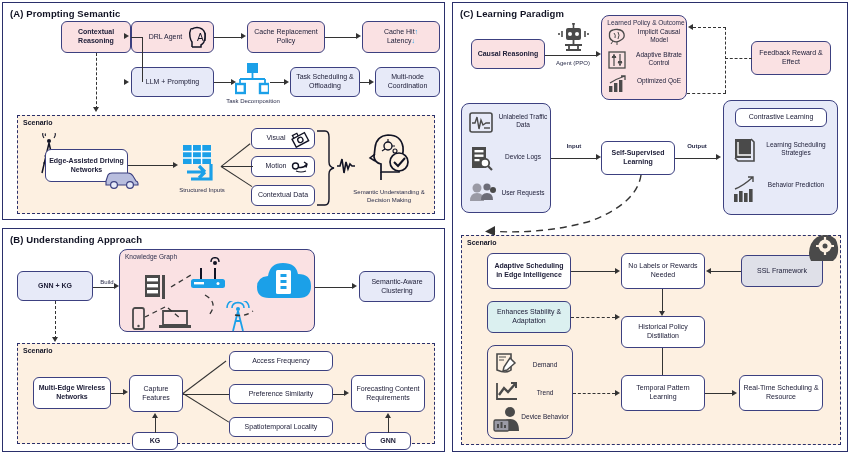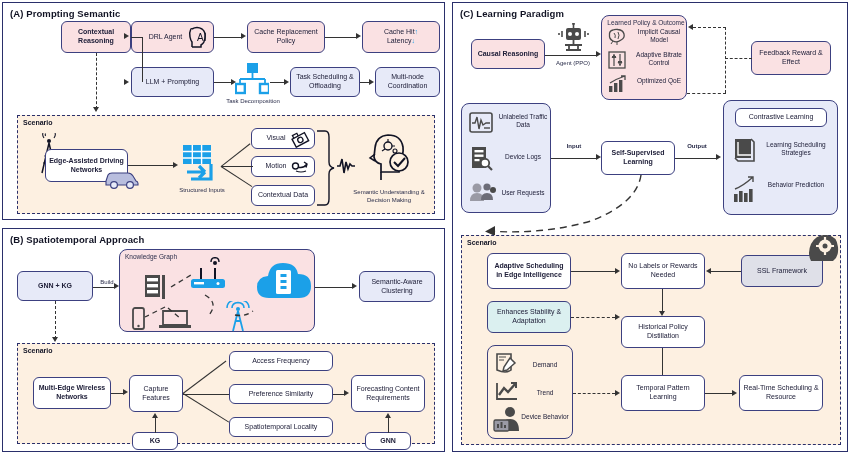--- a/index.html
+++ b/index.html
@@ -244,21 +244,21 @@
       <circle cx="27" cy="16" r="4" fill="none" stroke="#111324" stroke-width="1.4"></circle>
       <path d="M27 12 L27 9 M31 16 L34 16 M24 19 L21 21" stroke="#111324" stroke-width="1.2"></path>
       <circle cx="34" cy="21" r="2" fill="none" stroke="#111324" stroke-width="1.1"></circle>
       <circle cx="38" cy="32" r="9" fill="#fdf0e1" stroke="#111324" stroke-width="1.7"></circle>
       <path d="M33 32 L37 36 L44 28" fill="none" stroke="#111324" stroke-width="2"></path>
     </svg>
     <div class="cap" style="left:340px;top:186px;width:92px;">Semantic Understanding &amp; Decision Making</div>
   </div>
 
   <div class="panel" style="left:2px;top:228px;width:443px;height:224px;">
-    <div class="panel-title" style="left:7px;top:5px;">(B) Spatiotemporal Approach</div>
+    <div class="panel-title" style="left:7px;top:5px;">(B) Understanding Approach</div>
 
     <div class="node lav b" style="left:14px;top:42px;width:76px;height:30px;">
       <span>GNN + KG</span>
     </div>
 
     <div class="cap" style="left:90px;top:50px;width:28px;">Build</div>
     <div class="ln lnh" style="left:90px;top:57.5px;width:22px;"></div>
     <div class="ar ar-r" style="left:111px;top:54.3px;"></div>
 
     <div class="bigbox pink" style="left:116px;top:20px;width:196px;height:83px;">

